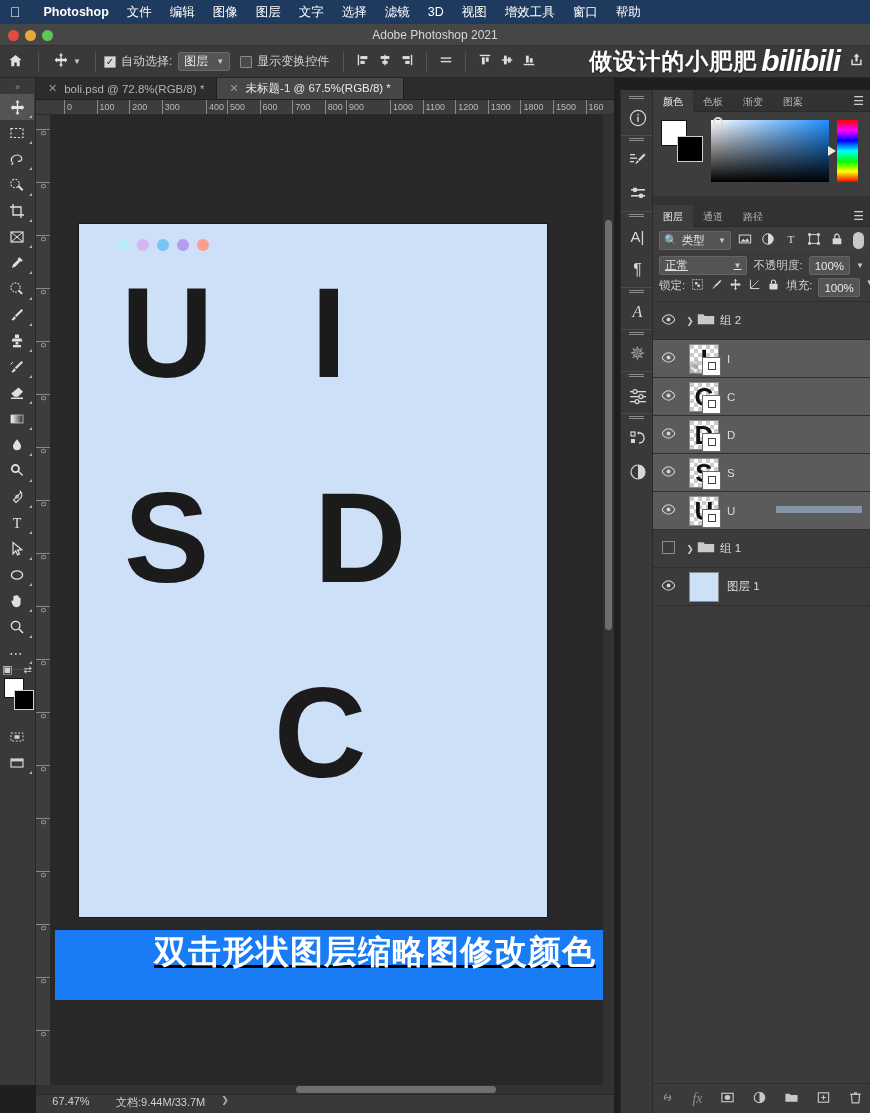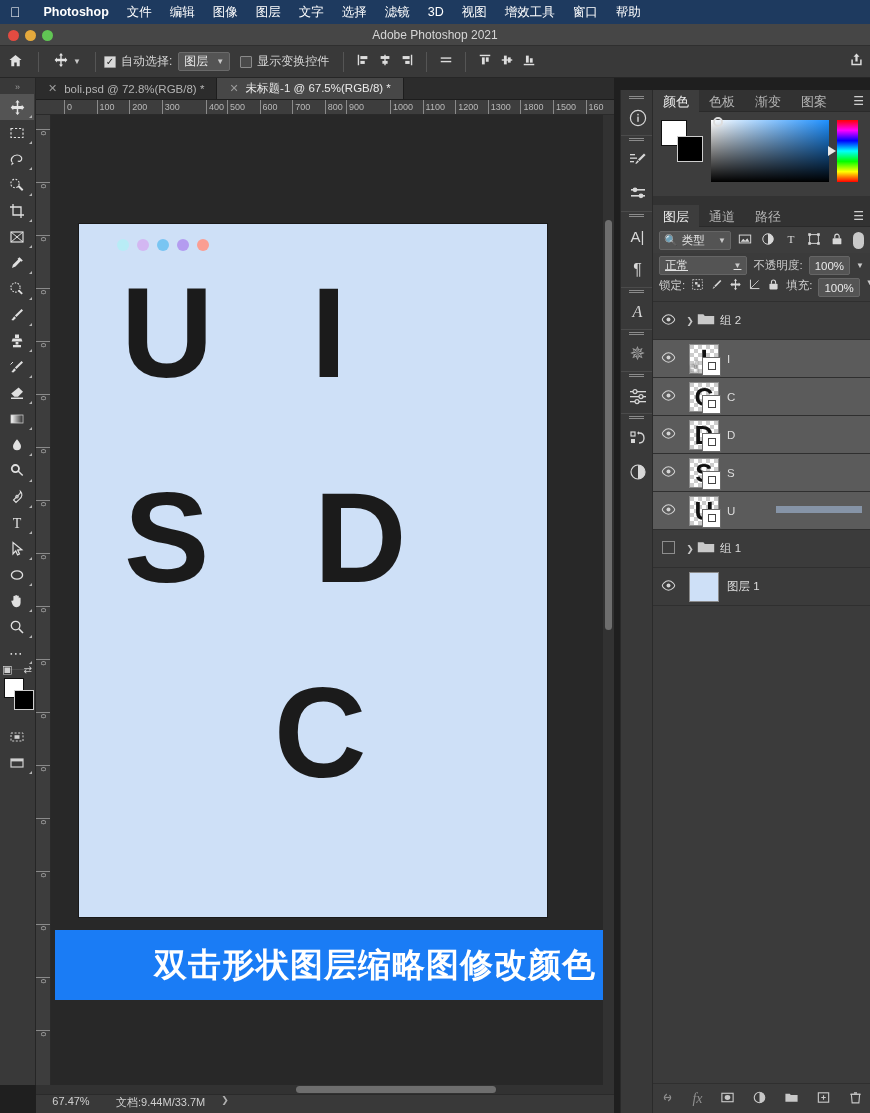--- a/index.html
+++ b/index.html
@@ -152,21 +152,21 @@
   .dots { position: absolute; left: 38px; top: 15px; display: flex; gap: 8px; }
   .cdot { width: 12px; height: 12px; border-radius: 50%; }
   .letters {
     position: absolute; left: 0; top: 45px; width: 470px; height: 640px;
     color: #1b1b1b; font-weight: bold;
   }
   .lt { position: absolute; font-size: 128px; line-height: 1; font-weight: bold; color: #1b1b1b; }
 
   .banner-bot {
     position: absolute; left: 4px; top: 815px; width: 640px; height: 70px;
-    background: #1a7cf5; display: flex; align-items: center; justify-content: center;
+    background: #1a7cf5; display: flex; align-items: flex-start; justify-content: center; text-decoration: underline;
   }
   .banner-bot span { color: #ffffff; font-size: 33px; font-weight: bold; letter-spacing: 1px; }
 
   
   .statusbar {
     position: absolute; left: 36px; top: 1094px; width: 578px; height: 19px;
     background: #393939; display: flex; align-items: flex-start;
     color: #cfcfcf; font-size: 11px; border-top: 1px solid #2a2a2a;
   }
   .statusbar .zoomv { width: 70px; text-align: center; }
@@ -187,21 +187,21 @@
   .rail-ic { width: 33px; height: 34px; display: flex; align-items: center; justify-content: center;
              color: #d7d7d7; font-size: 15px; }
   .rail-div { height: 1px; background: #4b4b4b; }
 
   
   .panels { position: absolute; left: 653px; top: 90px; width: 217px; height: 1023px; background: #3b3b3b; }
   .ptabs {
     display: flex; align-items: stretch; height: 22px; background: #323232; position: relative;
     border-bottom: 1px solid #2a2a2a;
   }
-  .ptab { padding: 12px 10px; font-size: 13px; color: #b5b5b5; display: flex; align-items: center; }
+  .ptab { padding: 12px 10px; font-size: 10px; color: #b5b5b5; display: flex; align-items: center; }
   .ptab.active { background: #3d3d3d; color: #efefef; }
   .pmenu { position: absolute; right: 6px; top: 4px; color: #cfcfcf; font-size: 12px; }
 
   .colorbody { height: 84px; background: #3d3d3d; position: relative; padding: 8px; display: flex; gap: 8px; }
   .cs-wrap { position: relative; width: 42px; height: 42px; }
   .cs-fg { position: absolute; left: 0; top: 0; width: 26px; height: 26px; background: #fff; border: 1px solid #111; }
   .cs-bg { position: absolute; left: 16px; top: 16px; width: 26px; height: 26px; background: #000; border: 1px solid #cdcdcd; }
   .spectrum { width: 118px; height: 62px; position: relative;
     background: linear-gradient(to bottom, rgba(0,0,0,0) 0%, #000 100%),
                 linear-gradient(to right, #ffffff 0%, #1e90ff 100%); }
@@ -382,20 +382,24 @@
     </span>
     <span class="align-ic">
       <svg width="14" height="14" viewBox="0 0 16 16">
           <rect x="2" y="12.4" width="12" height="1.6" fill="#ddd"></rect>
           <rect x="4.5" y="3" width="3.2" height="8" fill="#ddd"></rect>
           <rect x="9" y="6" width="3.2" height="5" fill="#ddd"></rect>
         </svg>
     </span>
   </div>
 
+  <div class="watermark">
+    <span>做设计的小肥肥</span>
+    <span class="bili">bilibili</span>
+  </div>
   <div class="share-ic">
     <svg width="15" height="15" viewBox="0 0 16 16">
         <path d="M8 1.5 4.8 5h2V10h2.4V5h2z" fill="#dcdcdc"></path>
         <path d="M2.5 8v6.2h11V8h-1.6v4.6H4.1V8z" fill="#dcdcdc"></path>
       </svg>
   </div>
 
   <div class="tabsbar">
     <div class="doctab">
       <span class="tab-x">✕</span>

